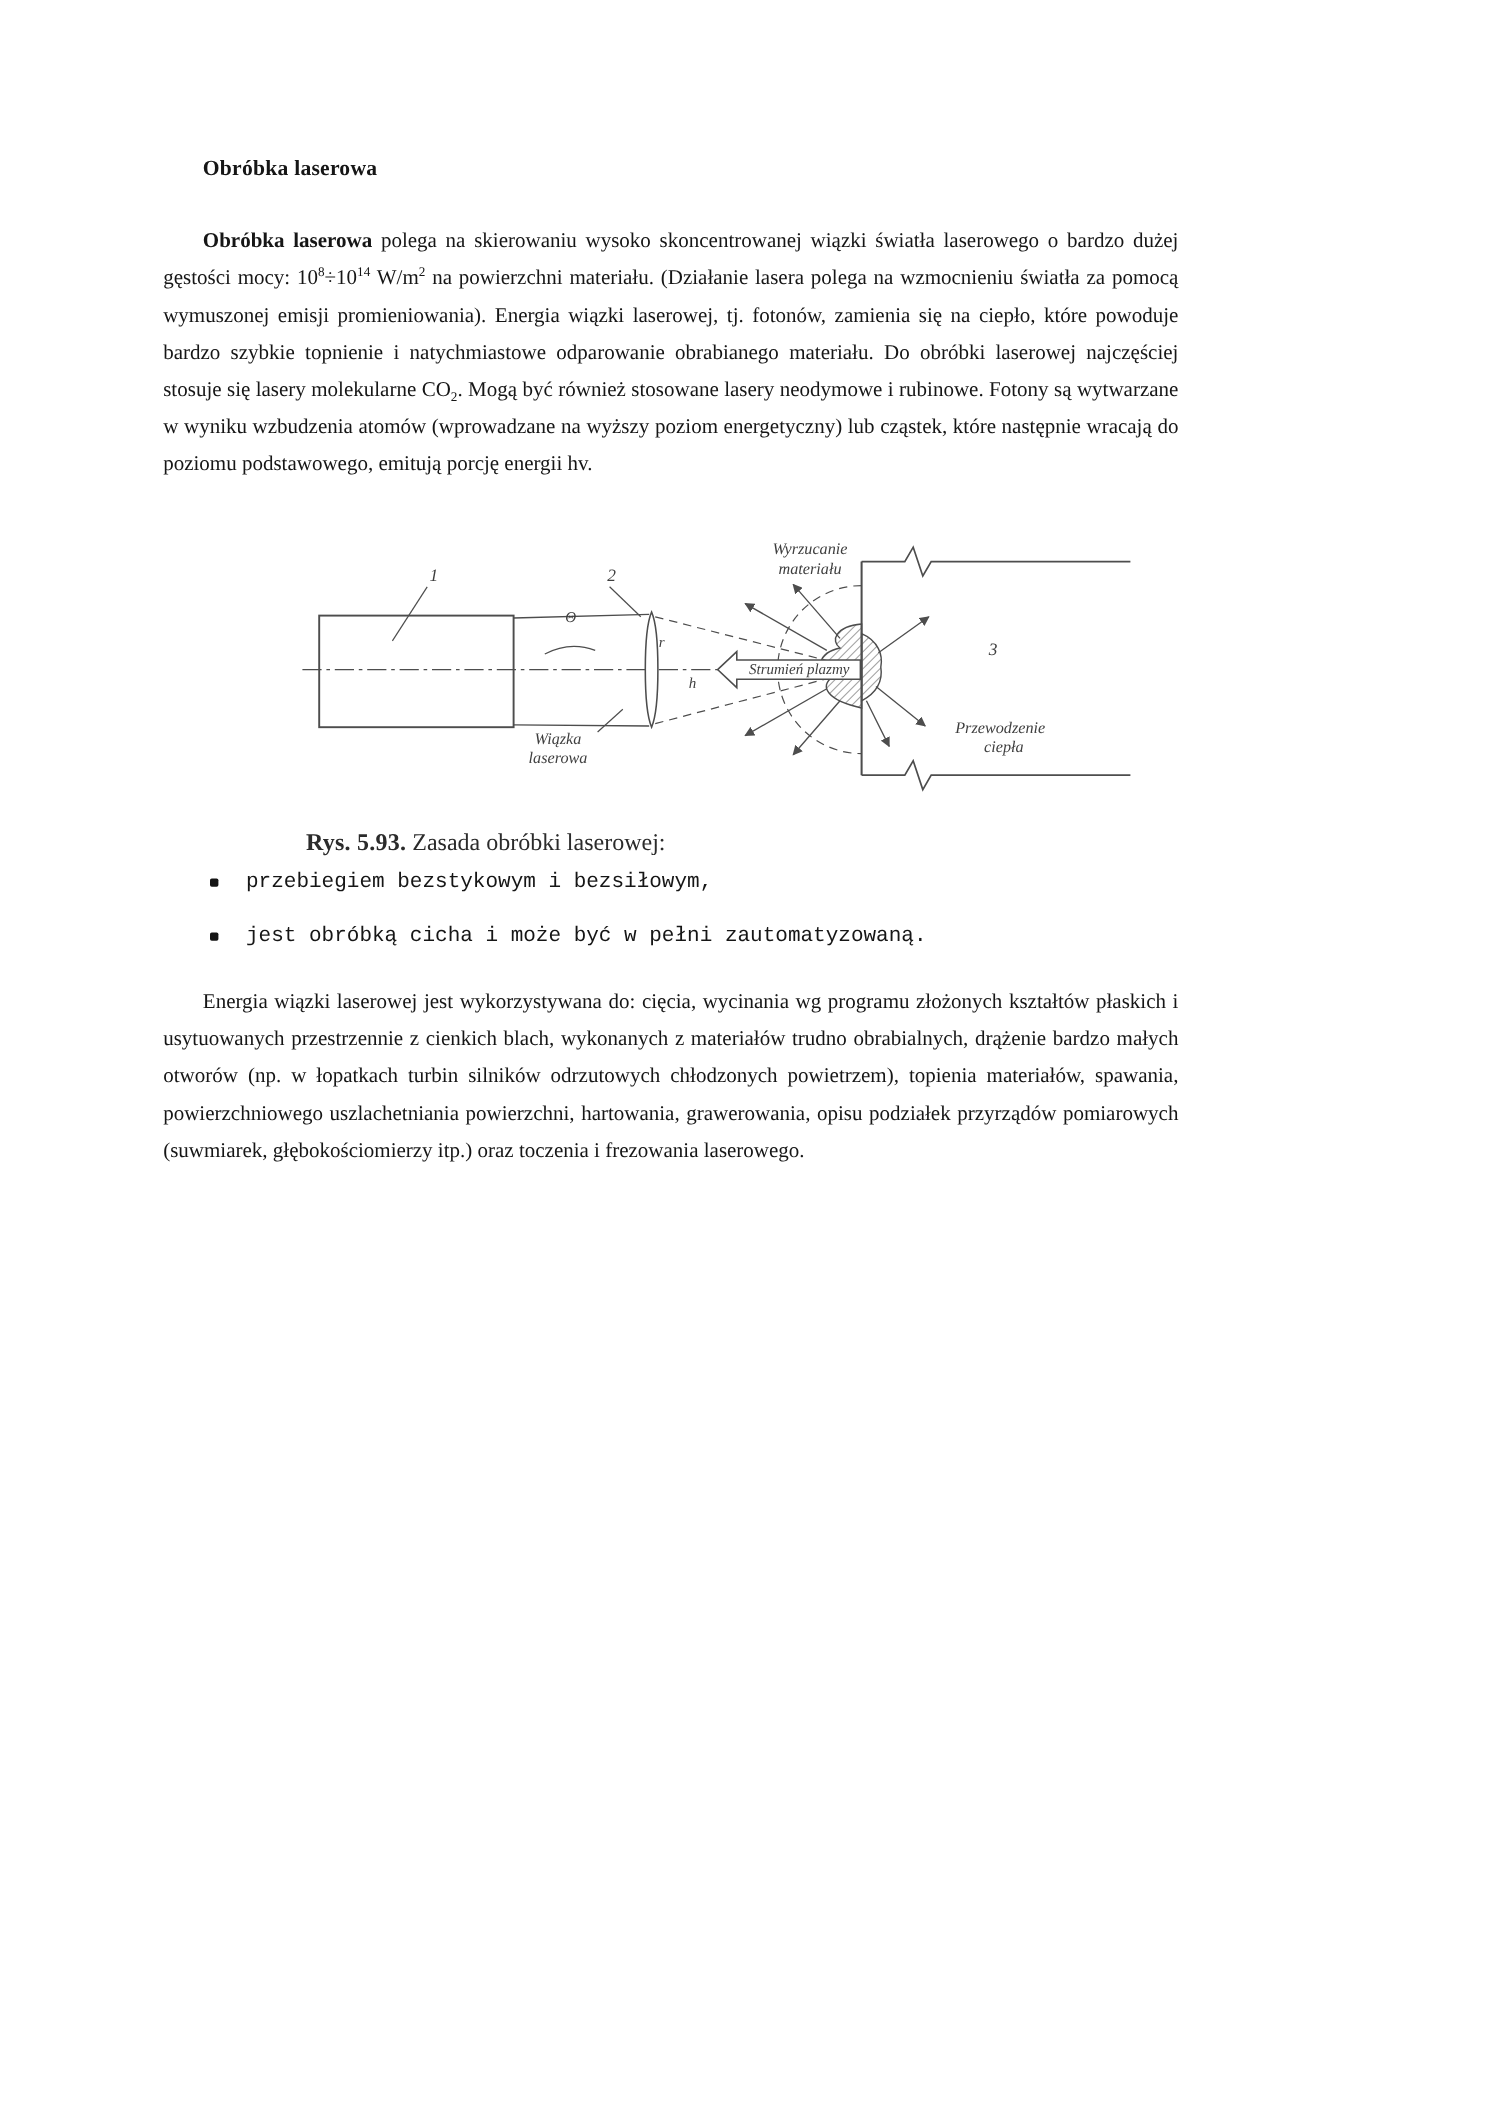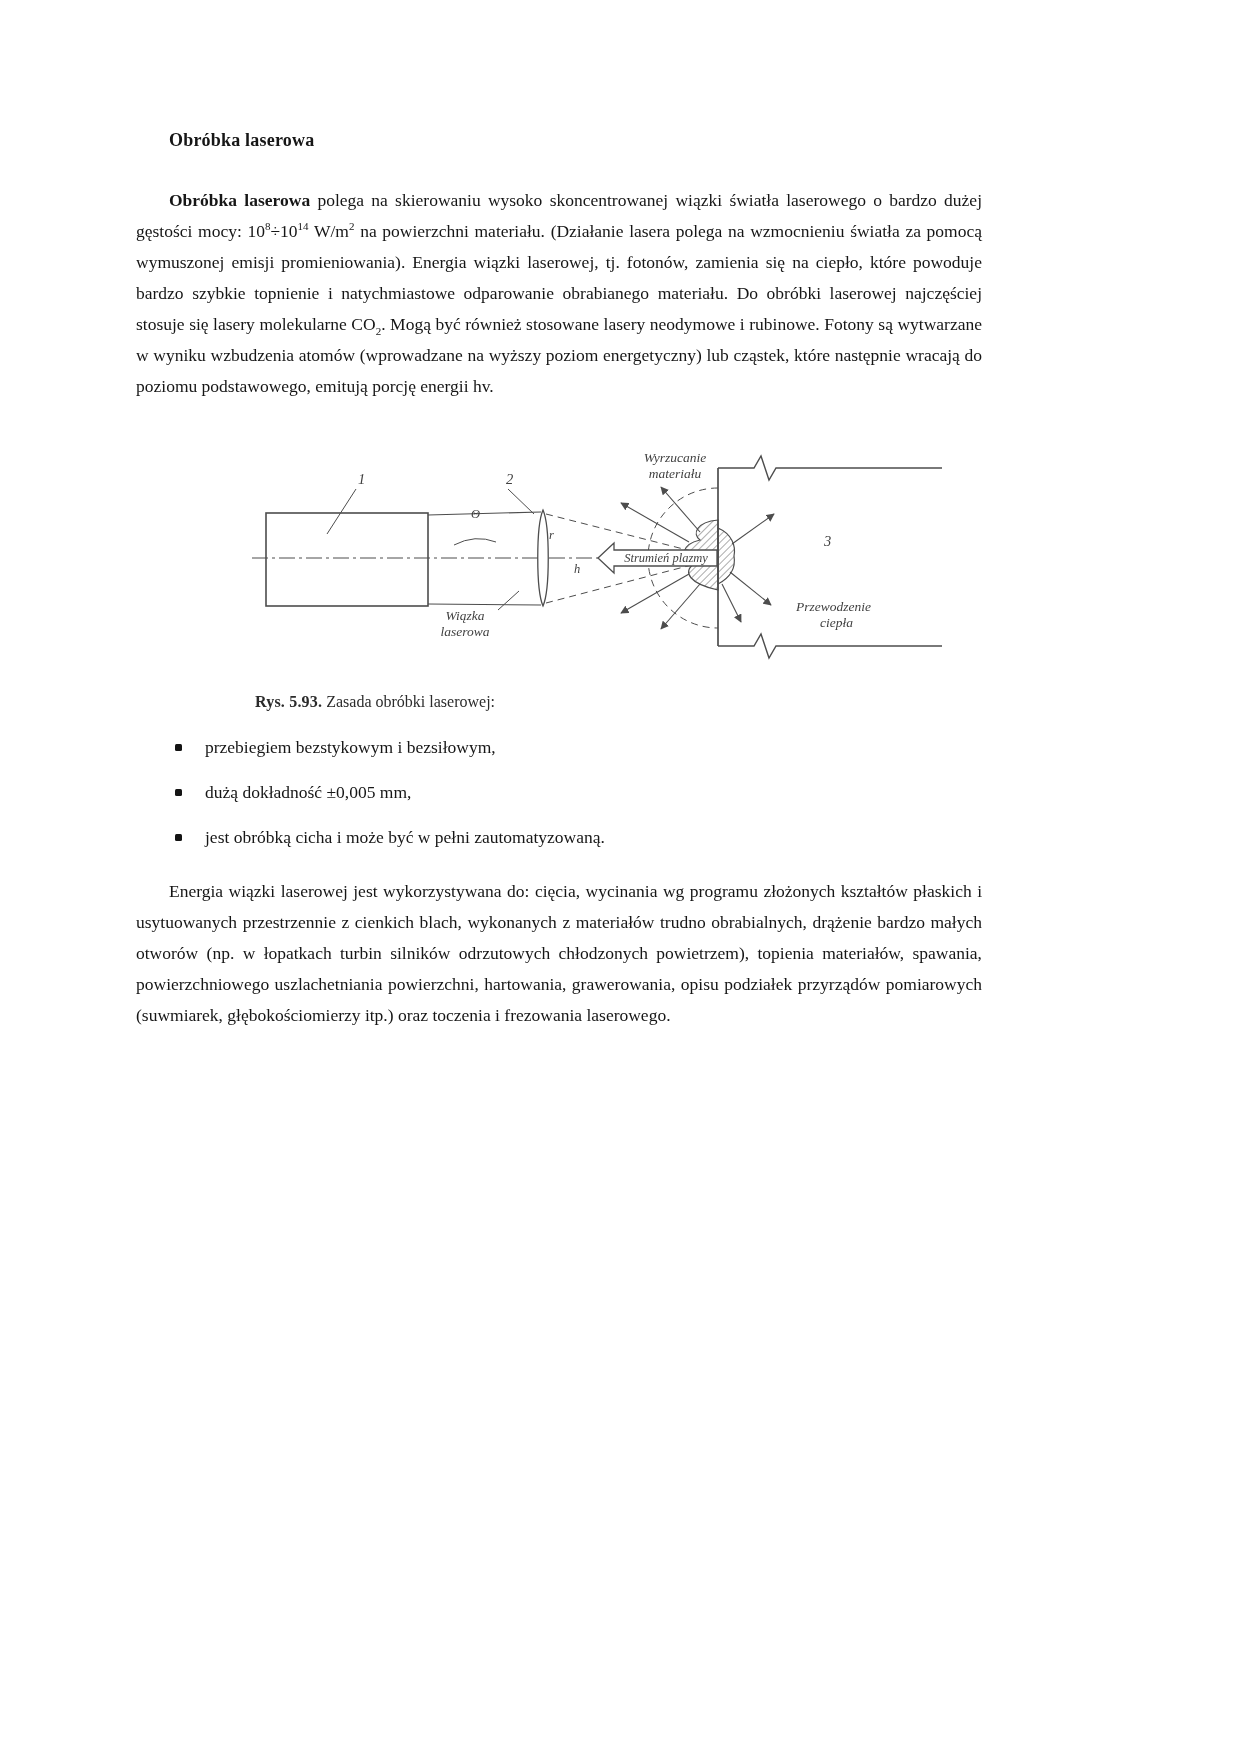--- a/index.html
+++ b/index.html
@@ -39,33 +39,34 @@
     font-family:"Liberation Serif","DejaVu Serif",serif;
     font-style:italic;
     fill:#3f3f3f;
     font-size:13.5px;
   }
   svg .num { font-size:14.5px; }
   svg .small { font-size:12.5px; }
   .caption {
     margin-top:12px;
     margin-left:119px;
-    font-size:16px;
+    font-size:20px;
     line-height:30px;
     color:#2b2b2b;
   }
   .caption b { letter-spacing:0.2px; }
   .cap-line2 i { font-style:italic; }
   .list-intro {
     margin-top:54px;
     line-height:31px;
   }
   ul.props {
     list-style:none;
-    margin-top:15px;
+    margin-top:3px;
+    font-family:Liberation Mono, monospace;
   }
   ul.props li {
     position:relative;
     padding-left:69px;
     margin-bottom:14px;
     line-height:31px;
     text-align:justify;
     max-width:846px;
   }
   ul.props li::before {
@@ -166,20 +167,19 @@
       </svg>
     </div>
 
     <div class="caption">
       <div class="cap-line1"><b>Rys. 5.93.</b><span> Zasada obróbki laserowej:</span></div>
     </div>
 
 
     <ul class="props">
       <li>przebiegiem bezstykowym i bezsiłowym,</li>
-      <li>dużą dokładność ±0,005 mm,</li>
       <li>jest obróbką cicha i może być w pełni zautomatyzowaną.</li>
     </ul>
 
     <p class="para applications">Energia wiązki laserowej jest wykorzystywana do: cięcia, wycinania wg programu złożonych kształtów płaskich i usytuowanych przestrzennie z cienkich blach, wykonanych z materiałów trudno obrabialnych, drążenie bardzo małych otworów (np. w łopatkach turbin silników odrzutowych chłodzonych powietrzem), topienia materiałów, spawania, powierzchniowego uszlachetniania powierzchni, hartowania, grawerowania, opisu podziałek przyrządów pomiarowych (suwmiarek, głębokościomierzy itp.) oraz toczenia i frezowania laserowego.</p>
 
   </div>
 </div>
 
 </body></html>

